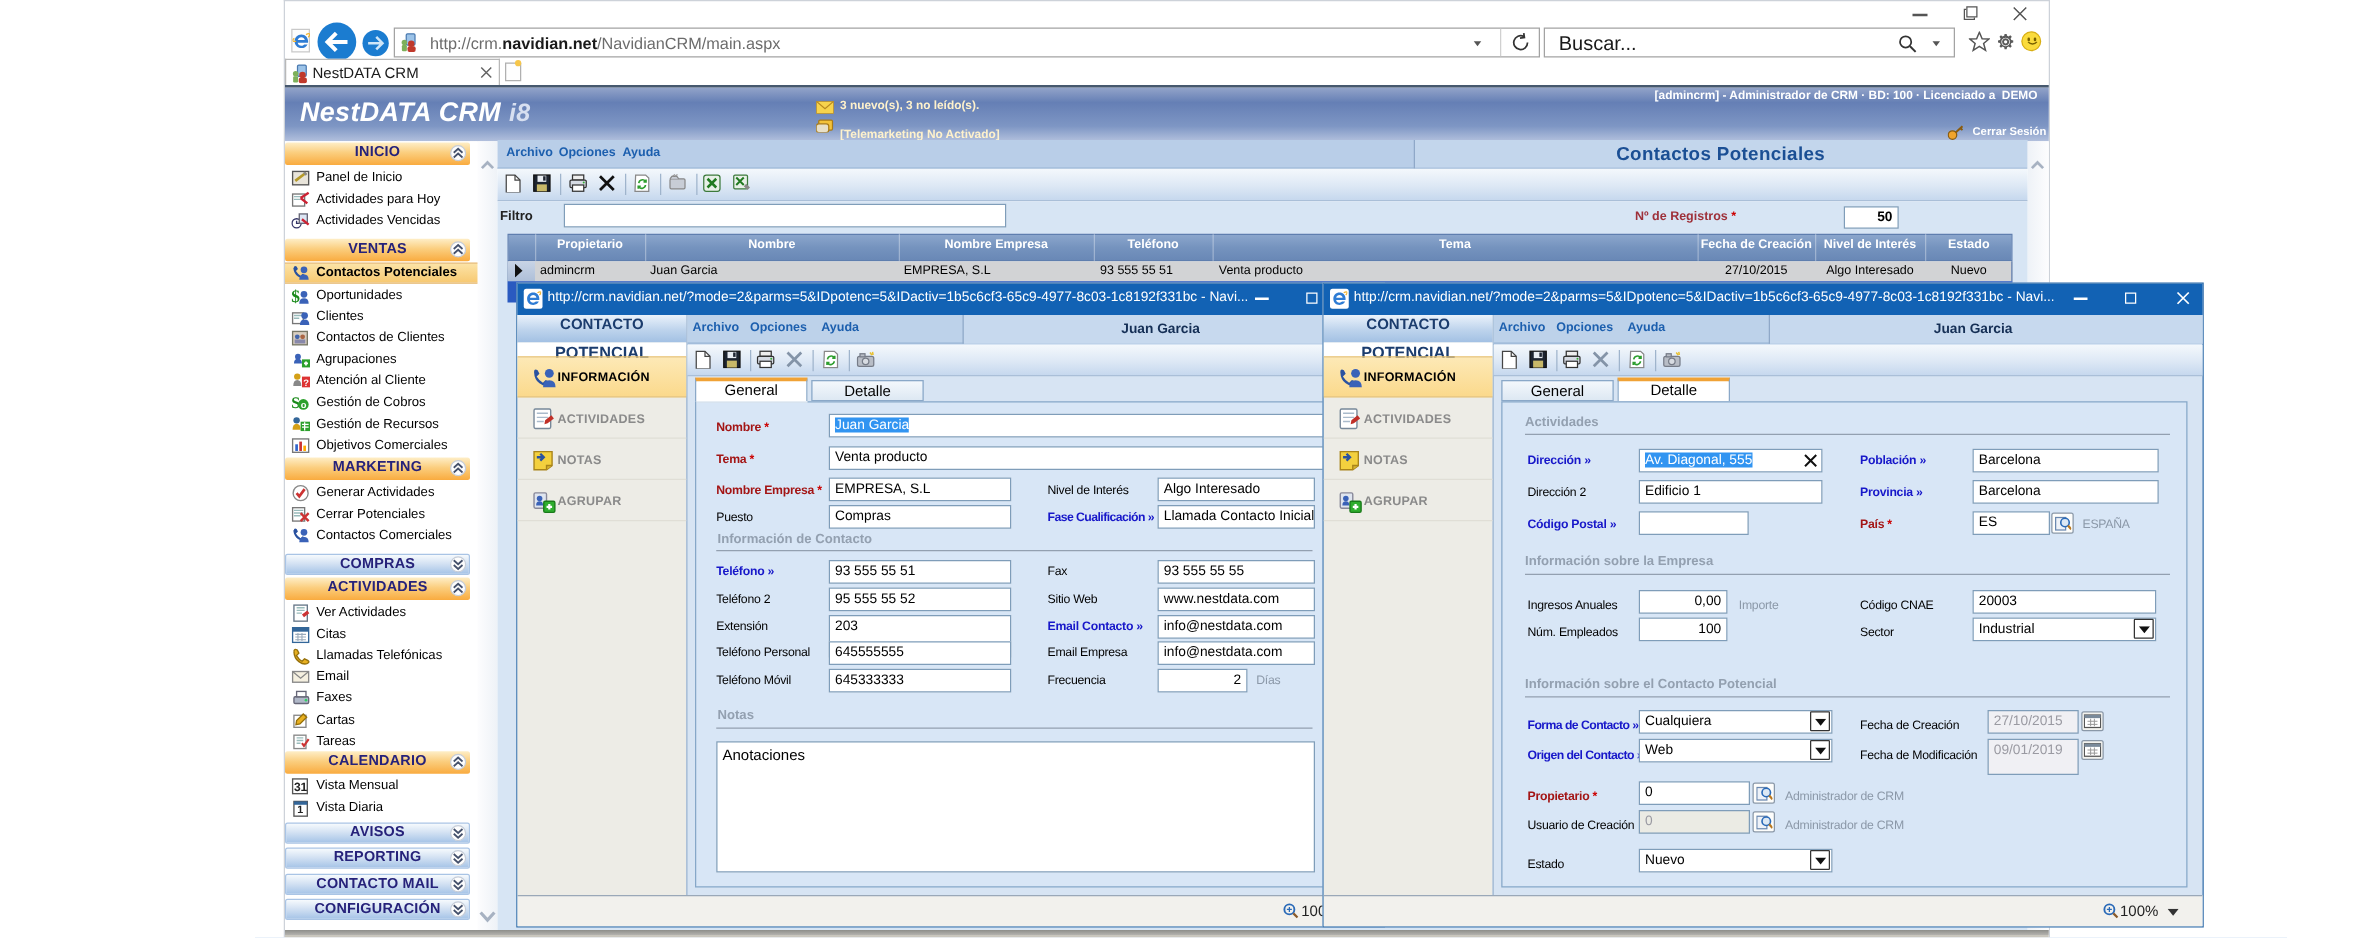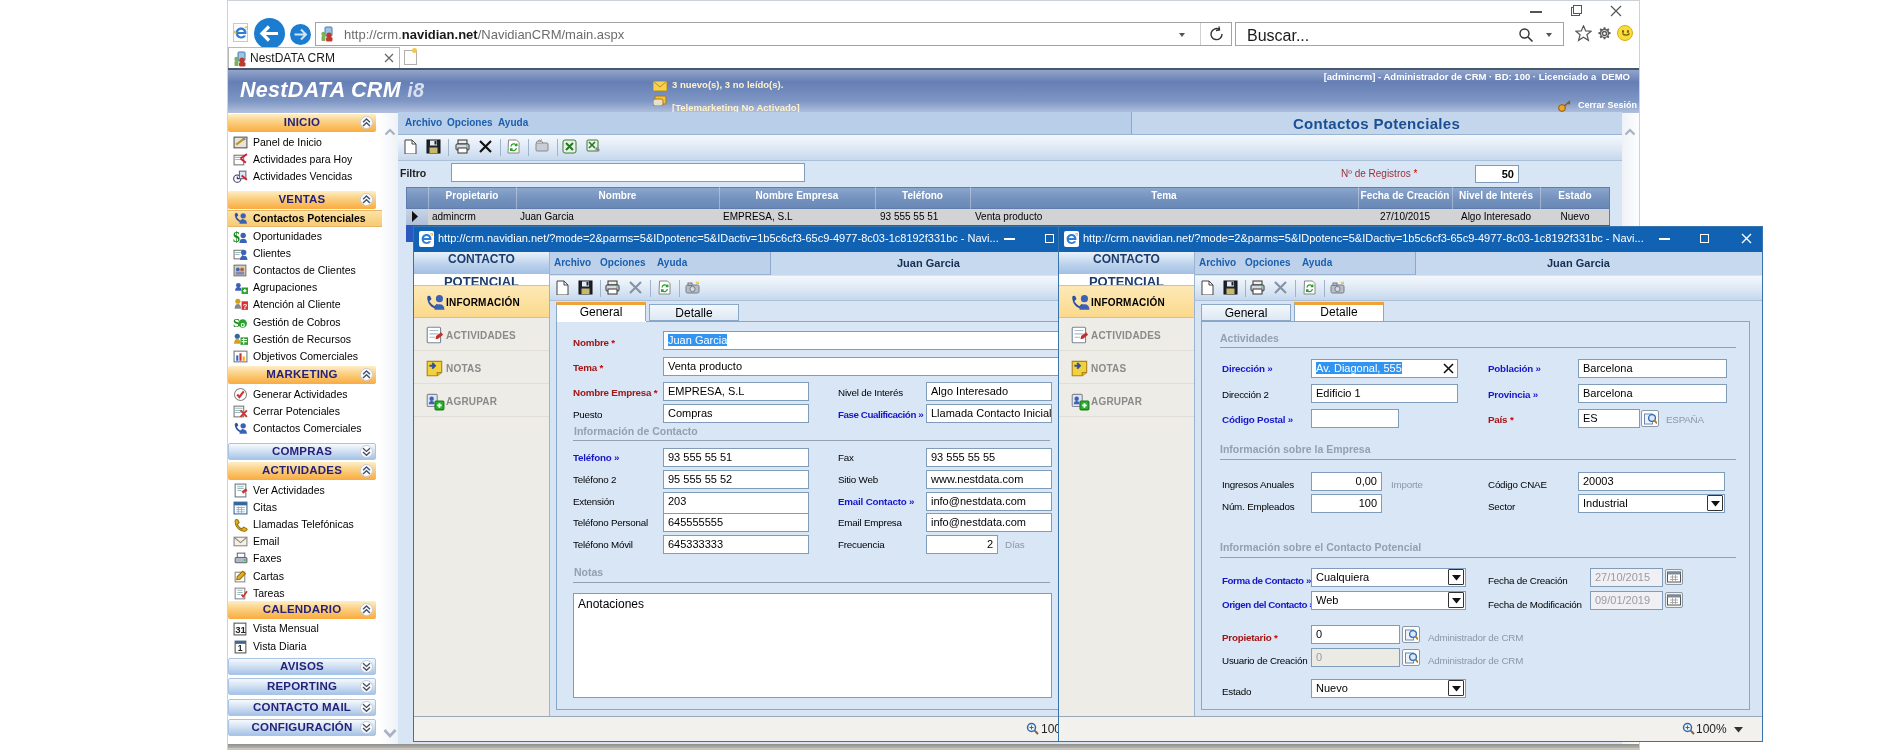--- a/index.html
+++ b/index.html
@@ -374,21 +374,21 @@
     <path d="M4 4 L11 11 M11 4 L4 11" stroke="#217a21" stroke-width="2"></path>
   </svg>
 <svg class="a" style="left:586px;top:139px" width="15" height="15" viewBox="0 0 15 15">
     <rect x="1" y="1" width="11" height="11" rx="1" fill="#e8f0e8" stroke="#3c7a3c"></rect>
     <path d="M3 3 L9 9 M9 3 L3 9" stroke="#217a21" stroke-width="1.6"></path>
     <path d="M9 10 l3 3 2-2 -3-3z" fill="#888"></path>
   </svg>
 <div class="a" style="left:398px;top:161px;width:1224px;height:583px;background:#d7e5f4"></div>
 <div class="a" style="left:400px;top:167px;font-size:10.5px;font-weight:bold;color:#222">Filtro</div>
 <div class="a inp" style="left:451px;top:163px;width:354px;height:19px"></div>
-<div class="a" style="left:1341px;top:168px;font-size:10px;font-weight:normal;color:#9e3039">Nº de Registros <span style="color:#c00">*</span></div>
+<div class="a" style="left:1308px;top:168px;font-size:10px;font-weight:bold;color:#9e3039">Nº de Registros <span style="color:#c00">*</span></div>
 <div class="a inp" style="left:1475px;top:165px;width:44px;height:18px;text-align:right;font-weight:bold;font-size:11px">50</div>
 <div class="a" style="left:406px;top:187px;width:1204px;height:22px;background:linear-gradient(180deg,#8ba6cc 0%,#7593be 50%,#6988b6 100%);border:1px solid #5f7eae"></div>
 <div class="a" style="left:428px;top:187px;width:1px;height:22px;background:#Ffffff55"></div>
 <div class="a" style="left:428px;top:190px;width:88px;text-align:center;font-size:10px;font-weight:bold;color:#fff">Propietario</div>
 <div class="a" style="left:516px;top:187px;width:1px;height:22px;background:#Ffffff55"></div>
 <div class="a" style="left:516px;top:190px;width:203px;text-align:center;font-size:10px;font-weight:bold;color:#fff">Nombre</div>
 <div class="a" style="left:719px;top:187px;width:1px;height:22px;background:#Ffffff55"></div>
 <div class="a" style="left:719px;top:190px;width:156px;text-align:center;font-size:10px;font-weight:bold;color:#fff">Nombre Empresa</div>
 <div class="a" style="left:875px;top:187px;width:1px;height:22px;background:#Ffffff55"></div>
 <div class="a" style="left:875px;top:190px;width:95px;text-align:center;font-size:10px;font-weight:bold;color:#fff">Teléfono</div>
@@ -699,21 +699,21 @@
     <rect x="0.5" y="1" width="13" height="2.5" fill="#7a8a9a"></rect>
     <path d="M3 6 h8 M3 8.5 h8 M5.5 4 v6 M8.5 4 v6" stroke="#999" stroke-width="0.8"></path>
   </svg>
 <div class="a lb" style="left:1222px;top:599px;letter-spacing:-.45px">Origen del Contacto »</div>
 <div class="a inp" style="left:1311px;top:591px;width:155px;height:19px;padding-right:18px">Web</div>
 <div class="a" style="left:1448px;top:592px;width:16px;height:16px;background:#fff;border:1px solid #333;border-radius:1px"></div>
 <svg class="a" style="left:1452px;top:598px" width="9" height="6">
     <path d="M0 0 L4.5 5.5 L9 0 Z" fill="#111"></path>
   </svg>
 <div class="a lk" style="left:1488px;top:599px">Fecha de Modificación</div>
-<div class="a inp" style="left:1590px;top:591px;width:73px;height:19px;background:#f0f0f4;color:#9a9aa2">09/01/2019</div>
+<div class="a inp" style="left:1590px;top:591px;width:73px;height:29px;background:#f0f0f4;color:#9a9aa2">09/01/2019</div>
 <div class="a" style="left:1665px;top:592px;width:18px;height:16px;background:#f2f2ee;border:1px solid #8a98a8;border-radius:2px"></div>
 <svg class="a" style="left:1667px;top:594px" width="14" height="12">
     <rect x="0.5" y="1" width="13" height="10" fill="#fff" stroke="#555"></rect>
     <rect x="0.5" y="1" width="13" height="2.5" fill="#7a8a9a"></rect>
     <path d="M3 6 h8 M3 8.5 h8 M5.5 4 v6 M8.5 4 v6" stroke="#999" stroke-width="0.8"></path>
   </svg>
 <div class="a lr" style="left:1222px;top:632px">Propietario <span style="color:#c00">*</span></div>
 <div class="a inp" style="left:1311px;top:625px;width:89px;height:19px;">0</div>
 <div class="a" style="left:1402px;top:626px;width:18px;height:17px;background:#fdfdfb;border:1px solid #8a98a8;border-radius:2px"></div>
 <svg class="a" style="left:1405px;top:628px" width="13" height="13">

